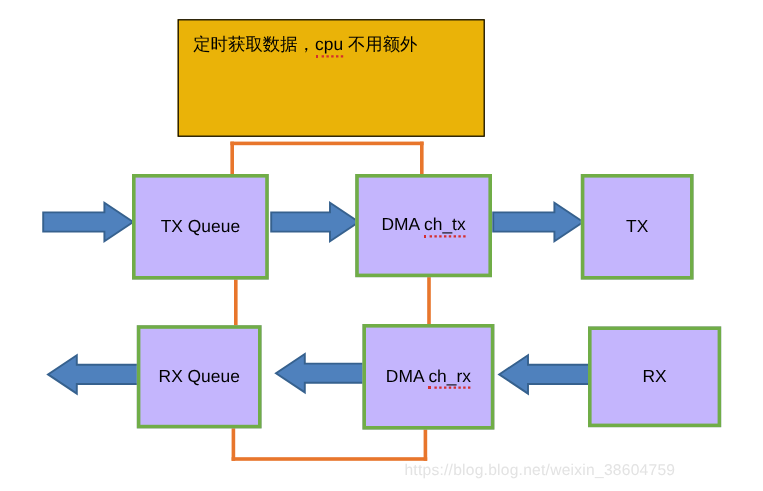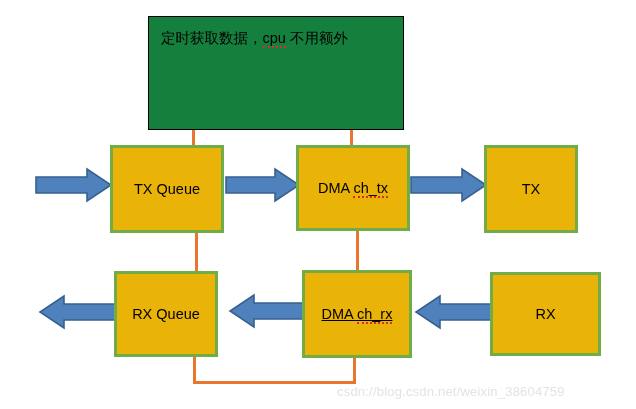--- a/index.html
+++ b/index.html
@@ -15,61 +15,61 @@
     overflow: hidden;
     font-family: "Liberation Sans", "DejaVu Sans", sans-serif;
   }
 
   
   .note-box {
     position: absolute;
     left: 148px;
     top: 16px;
     width: 256px;
-    height: 114px;
+    height: 98px;
     border: 1.5px solid #000000;
-    background: #15803d;
+    background: #eab308;
     box-sizing: border-box;
     padding: 8px 10px 0 12px;
   }
   .note-line {
     font-size: 14.5px;
     line-height: 26px;
     color: #000000;
     white-space: nowrap;
   }
   .misspell {
     border-bottom: 2px dotted #d42f2f;
     padding-bottom: 0px;
   }
 
   
   .gbox {
     position: absolute;
     border: 3px solid #70AD47;
-    background: #eab308;
+    background: #c4b5fd;
     box-sizing: border-box;
     display: flex;
     align-items: center;
     justify-content: center;
   }
   .gbox-label {
     font-size: 14.5px;
     color: #000000;
     white-space: nowrap;
   }
   .gbox-label .misspell {
     border-bottom: 2px dotted #d42f2f;
   }
 
   #box-tx-queue  { left: 110px; top: 145px; width: 114px; height: 88px; }
   #box-dma-tx    { left: 296px; top: 145px; width: 114px; height: 86px; }
   #box-tx        { left: 484px; top: 145px; width: 94px;  height: 88px; }
   #box-rx-queue  { left: 114px; top: 271px; width: 104px; height: 86px; }
-  #box-dma-rx    { left: 302px; top: 270px; width: 110px; height: 88px; text-decoration: underline; }
+  #box-dma-rx    { left: 302px; top: 270px; width: 110px; height: 88px; }
   #box-rx        { left: 490px; top: 272px; width: 111px;  height: 84px; }
 
   
   .arrow-svg { position: absolute; overflow: visible; }
 
   
   .oline {
     position: absolute;
     background: #E8762C;
   }
@@ -146,15 +146,15 @@
   </div>
 
   <div class="gbox" id="box-rx">
     <span class="gbox-label">RX</span>
   </div>
 
   <div class="note-box">
     <div class="note-line"><span>定时获取数据，</span><span class="misspell">cpu</span><span> 不用额外</span></div>
   </div>
 
-  <div class="watermark">csdn://blog.csdn.net/weixin_38604759</div>
+  <div class="watermark">https://blog.blog.net/weixin_38604759</div>
 
 </div>
 
 </body></html>

